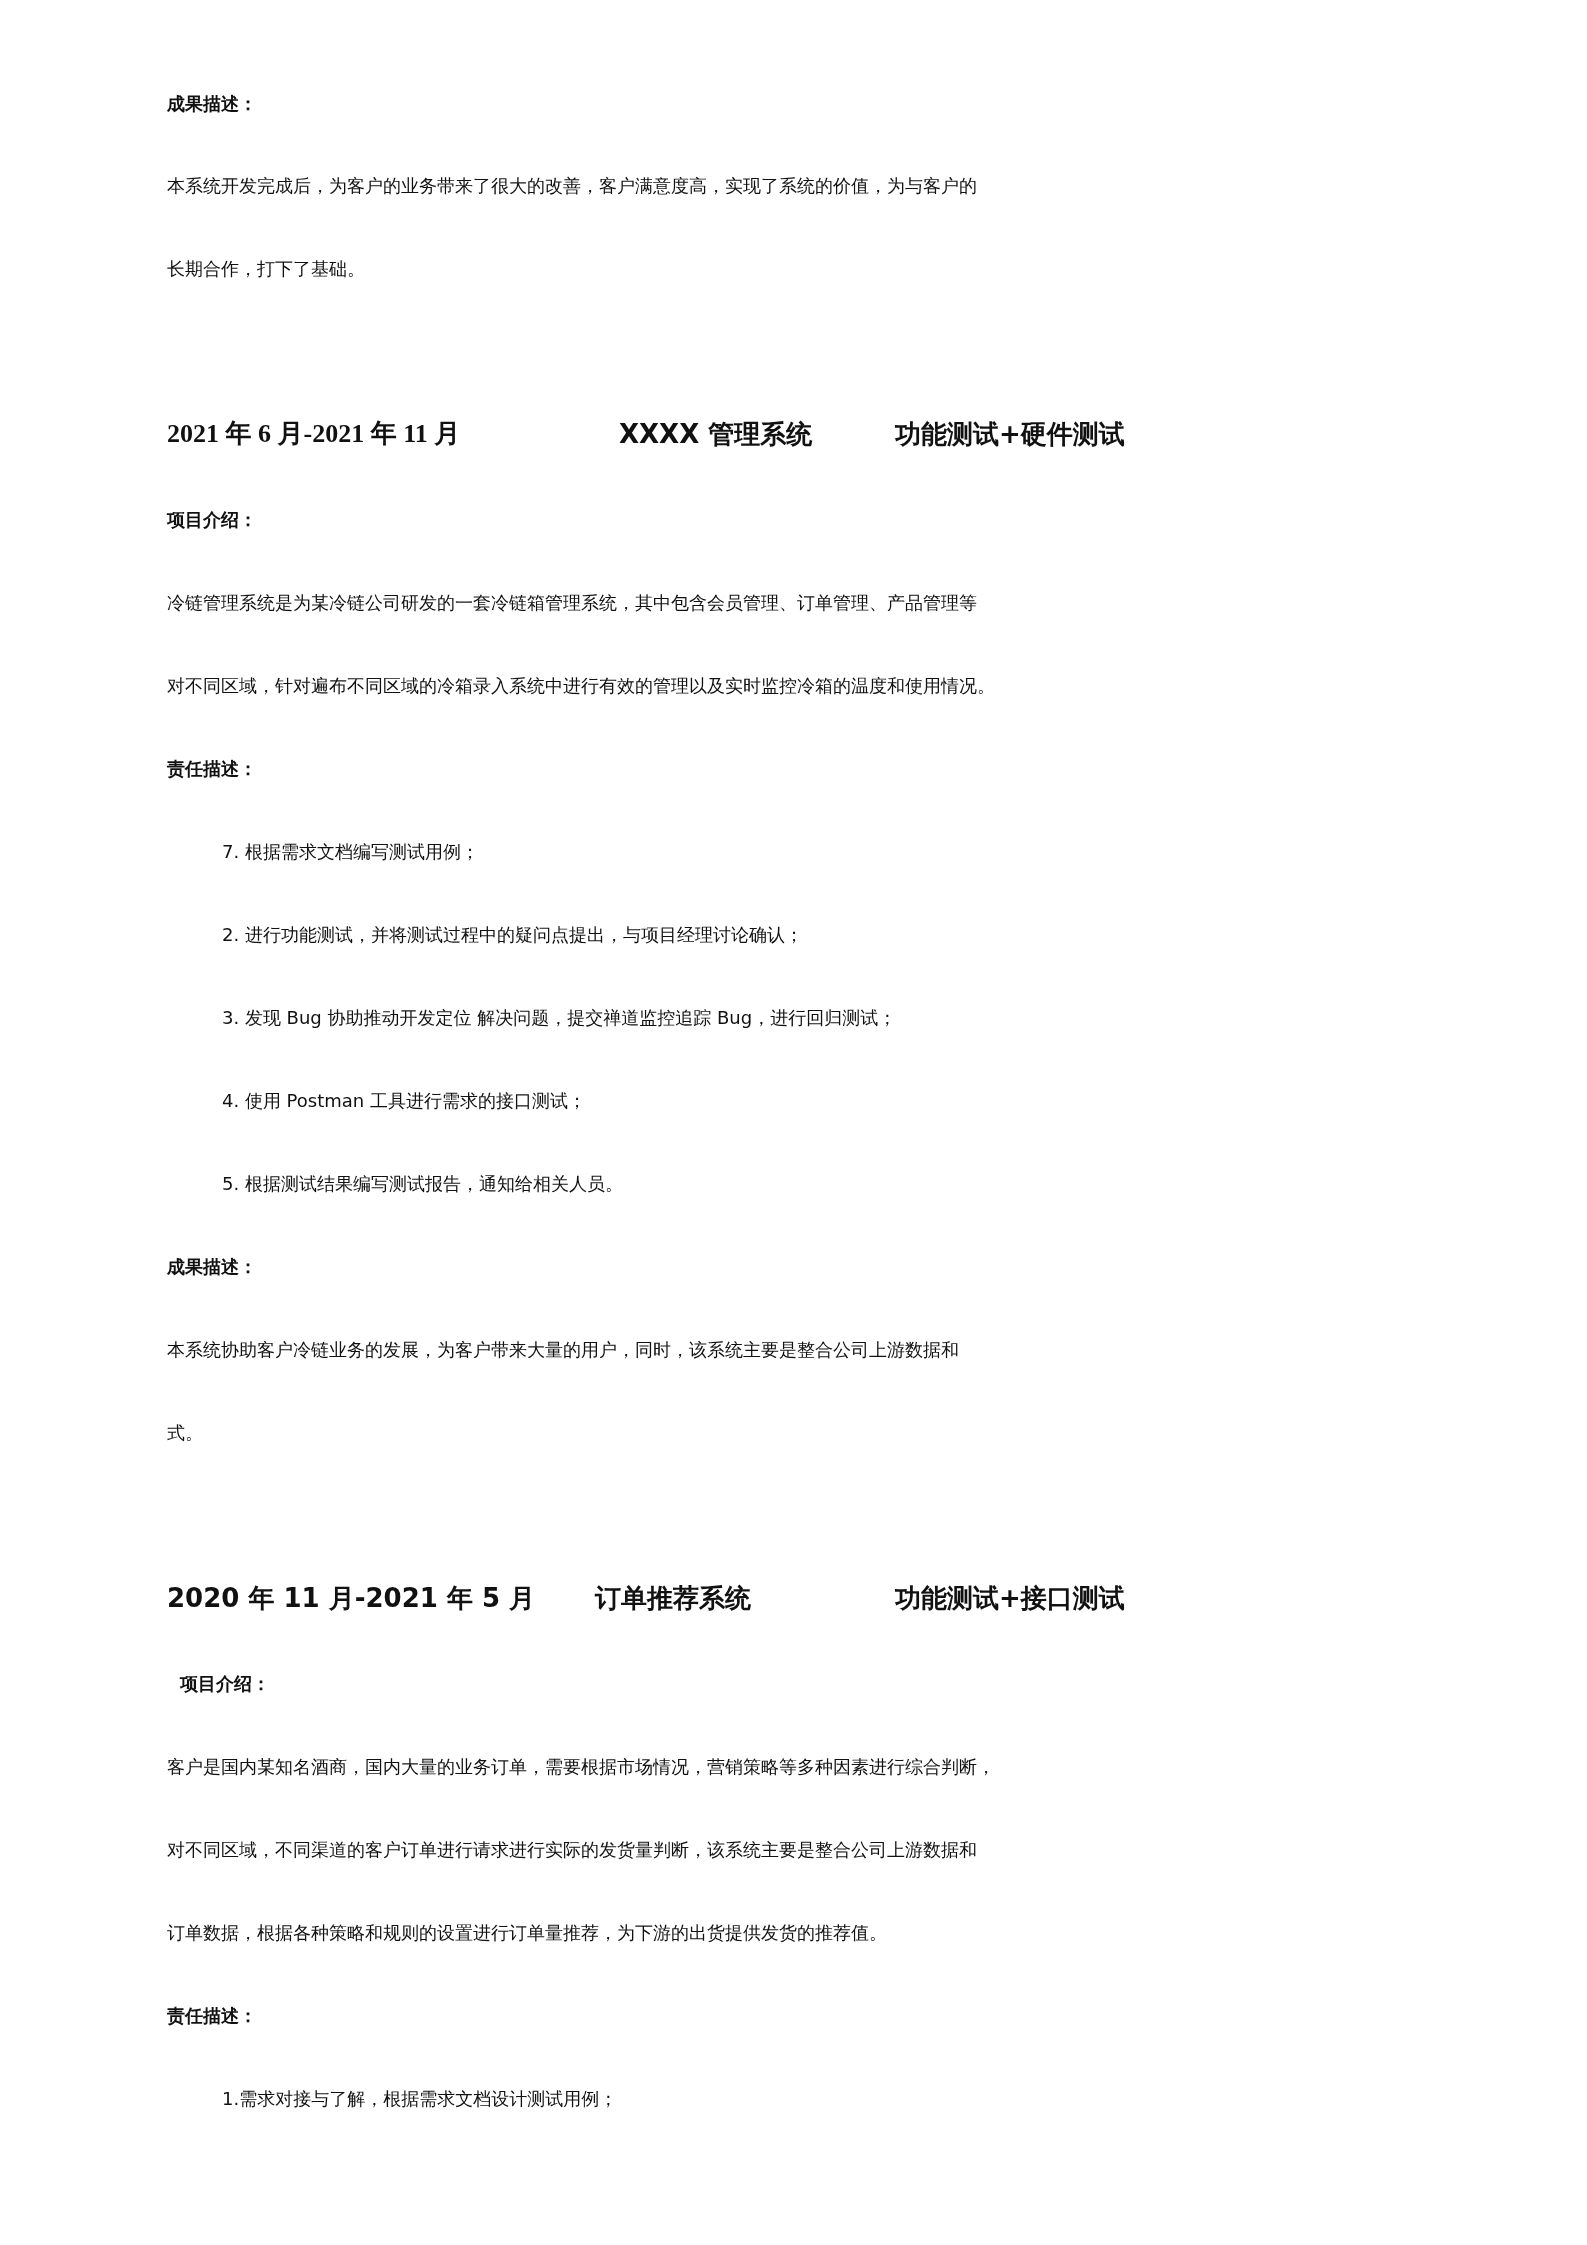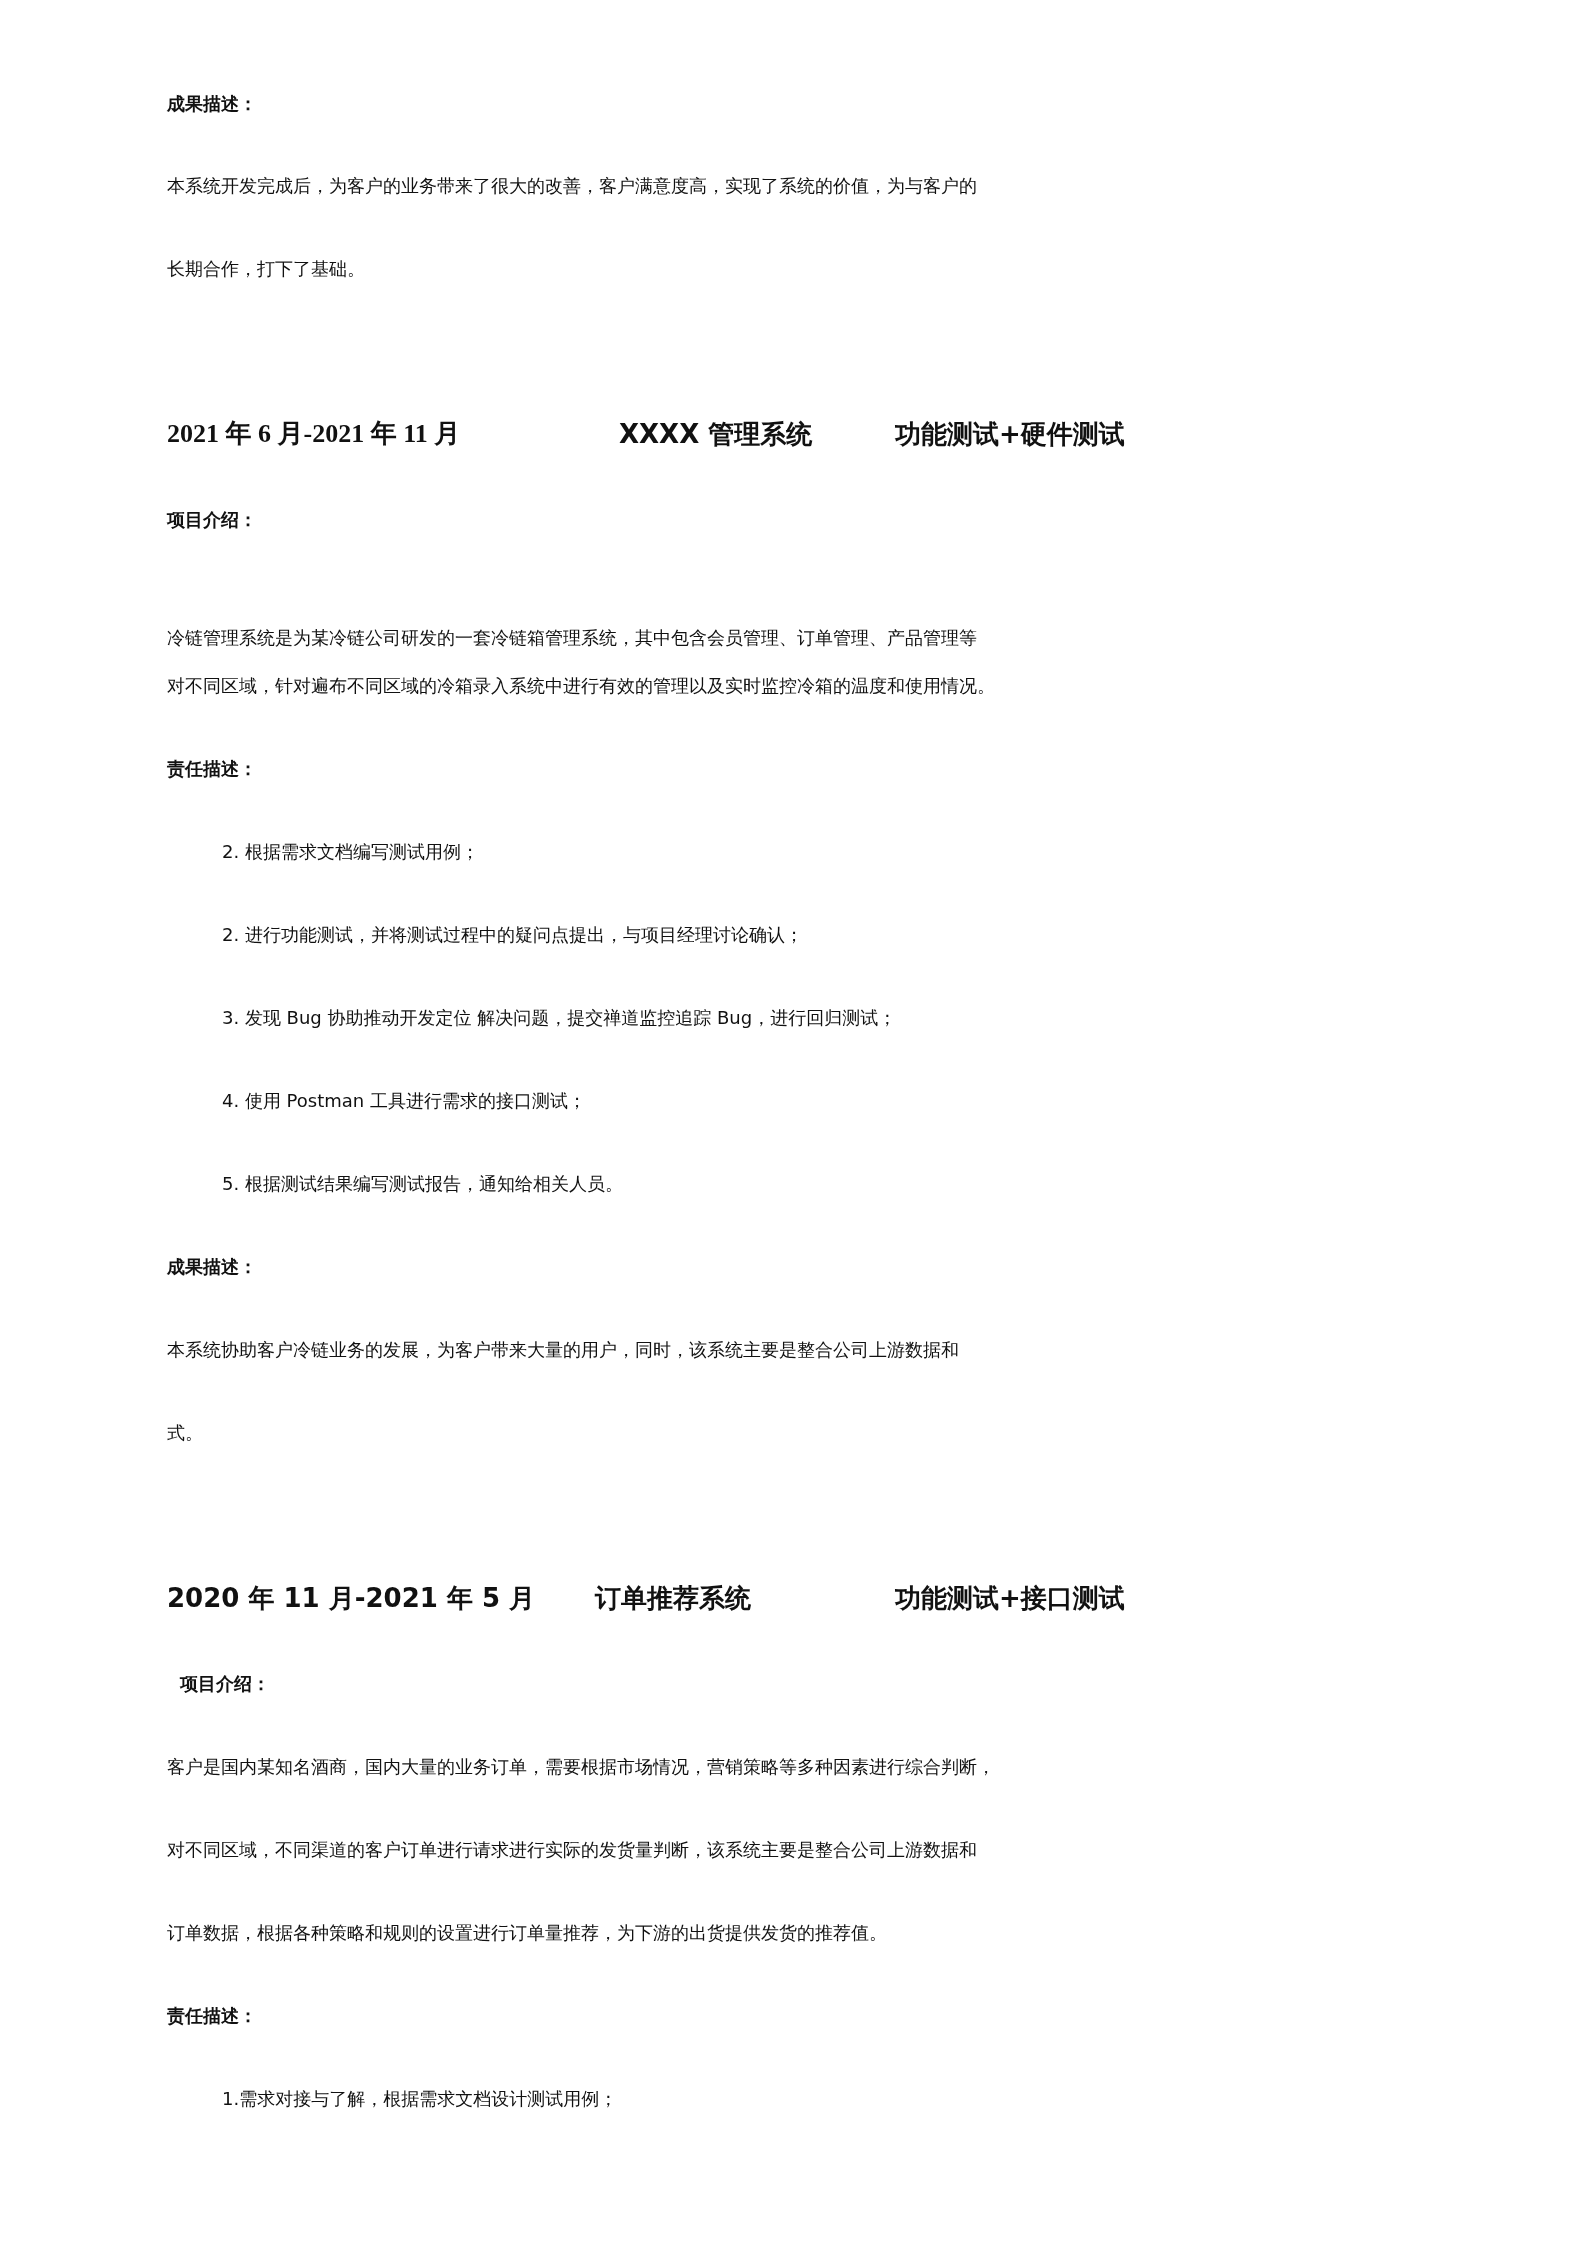--- a/index.html
+++ b/index.html
@@ -25,25 +25,25 @@
 <div class="line" style="top:168px;">本系统开发完成后，为客户的业务带来了很大的改善，客户满意度高，实现了系统的价值，为与客户的</div>
 <div class="line" style="top:251px;">长期合作，打下了基础。</div>
 
 <div class="header-row" style="top:416px; width:1260px;">
   <span style="left:0;font-family:Liberation Serif, serif;">2021 年 6 月-2021 年 11 月</span>
   <span style="left:452px;">XXXX 管理系统</span>
   <span style="left:728px;">功能测试+硬件测试</span>
 </div>
 
 <div class="line bold" style="top:502px;">项目介绍：</div>
-<div class="line" style="top:620px;">冷链管理系统是为某冷链公司研发的一套冷链箱管理系统，其中包含会员管理、订单管理、产品管理等</div>
+<div class="line" style="top:585px;">冷链管理系统是为某冷链公司研发的一套冷链箱管理系统，其中包含会员管理、订单管理、产品管理等</div>
 <div class="line" style="top:668px;">对不同区域，针对遍布不同区域的冷箱录入系统中进行有效的管理以及实时监控冷箱的温度和使用情况。</div>
 
 <div class="line bold" style="top:751px;">责任描述：</div>
-<div class="line indent" style="top:834px;">2.  根据需求文档编写测试用例；</div>
+<div class="line indent" style="top:834px;">7.  根据需求文档编写测试用例；</div>
 <div class="line indent" style="top:917px;">2.  进行功能测试，并将测试过程中的疑问点提出，与项目经理讨论确认；</div>
 <div class="line indent" style="top:1000px;">3.  发现 Bug 协助推动开发定位  解决问题，提交禅道监控追踪 Bug，进行回归测试；</div>
 <div class="line indent" style="top:1083px;">4.  使用 Postman 工具进行需求的接口测试；</div>
 <div class="line indent" style="top:1166px;">5.  根据测试结果编写测试报告，通知给相关人员。</div>
 
 <div class="line bold" style="top:1249px;">成果描述：</div>
 <div class="line" style="top:1332px;">本系统协助客户冷链业务的发展，为客户带来大量的用户，同时，该系统主要是整合公司上游数据和</div>
 <div class="line" style="top:1415px;">式。</div>
 
 <div class="header-row" style="top:1580px; width:1260px;">

